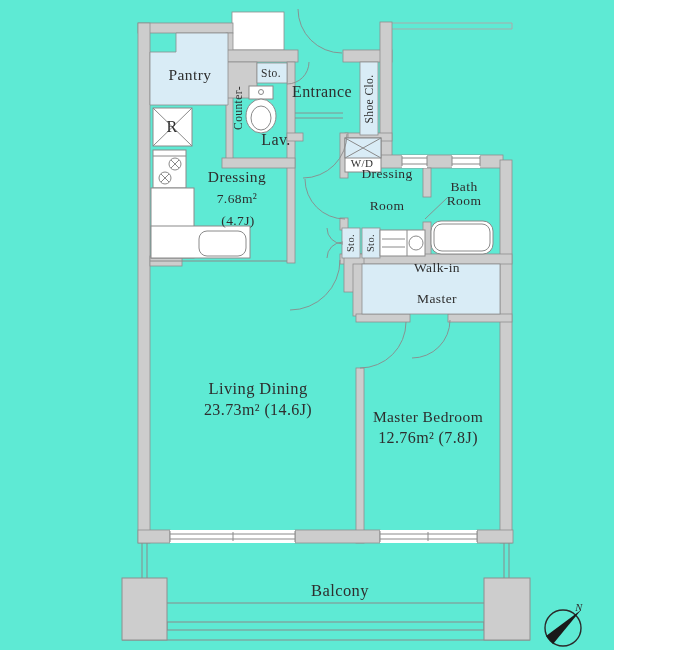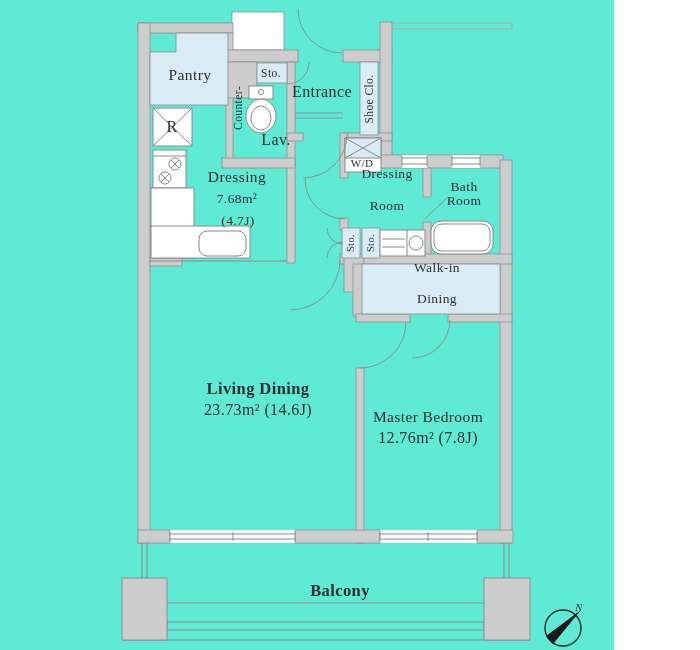--- a/index.html
+++ b/index.html
@@ -13,21 +13,21 @@
     overflow:hidden;
   }
   .plan svg{position:absolute;left:0;top:0;}
   .lbl{
     position:absolute;transform:translate(-50%,-50%);
     white-space:nowrap;text-align:center;letter-spacing:.4px;line-height:1.05;
   }
   .lbl.v{transform:translate(-50%,-50%) rotate(-90deg);}
   .s10{font-size:10.5px;} .s11{font-size:11.5px;} .s12{font-size:11px;}
   .s13{font-size:13.5px;} .s14{font-size:16px;} .s15{font-size:15.5px;}
-  .s16{font-size:16.5px;font-weight:bold;}
+  .s16{font-size:16.5px;}
   .italic{font-style:italic;}
 </style>
 </head>
 <body>
 
 <div class="plan">
 
   <svg width="700" height="650" viewBox="0 0 700 650">
 
     <g stroke="var(--thin)" stroke-width="1" fill="none">
@@ -202,20 +202,20 @@
   <div class="lbl s15" style="left:237px;top:177px">Dressing</div>
   <div class="lbl s13" style="left:237px;top:199px">7.68m²</div>
   <div class="lbl s13" style="left:238px;top:221px">(4.7J)</div>
   <div class="lbl s13" style="left:387px;top:174px">Dressing</div>
   <div class="lbl s13" style="left:387px;top:206px">Room</div>
   <div class="lbl s13" style="left:464px;top:187px">Bath</div>
   <div class="lbl s13" style="left:464px;top:201px">Room</div>
   <div class="lbl v s10" style="left:351px;top:243px">Sto.</div>
   <div class="lbl v s10" style="left:371px;top:243px">Sto.</div>
   <div class="lbl s13" style="left:437px;top:268px">Walk-in</div>
-  <div class="lbl s13" style="left:437px;top:299px">Dining</div>
+  <div class="lbl s13" style="left:437px;top:299px">Master</div>
   <div class="lbl s16" style="left:258px;top:389px">Living Dining</div>
   <div class="lbl s14" style="left:258px;top:410px">23.73m²  (14.6J)</div>
   <div class="lbl s15" style="left:428px;top:417px">Master Bedroom</div>
   <div class="lbl s14" style="left:428px;top:438px">12.76m²  (7.8J)</div>
   <div class="lbl s16" style="left:340px;top:591px">Balcony</div>
   <div class="lbl s10 italic" style="left:579px;top:608px">N</div>
 </div>
 
 </body></html>

